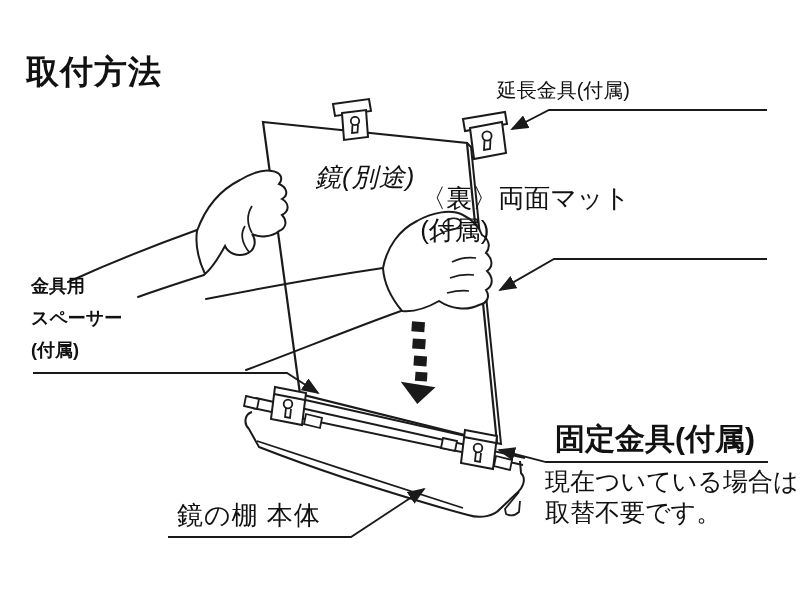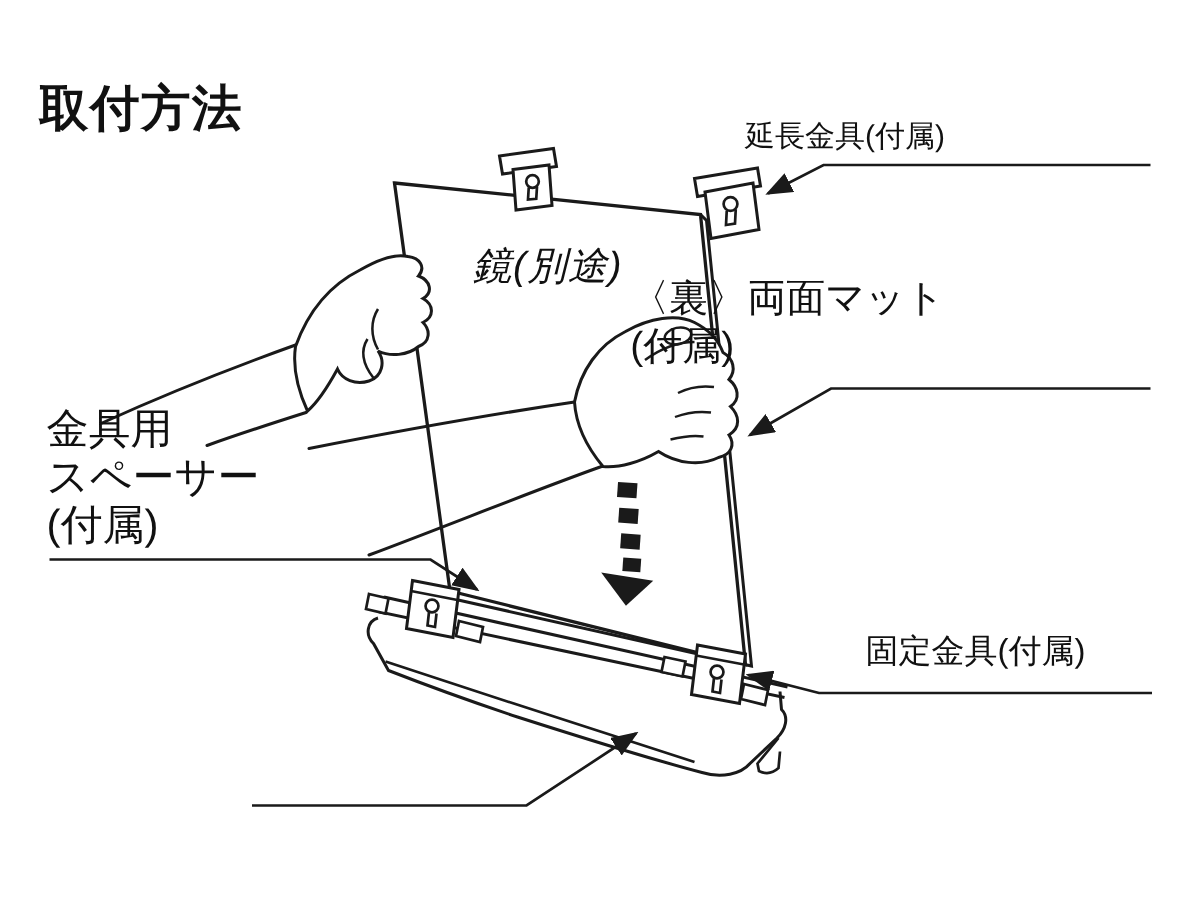--- a/index.html
+++ b/index.html
@@ -8,22 +8,22 @@
     font-family:"Liberation Sans","DejaVu Sans",sans-serif;
     color:#111111;
   }
   .stage{position:relative;width:660px;height:600px;background:#ffffff;}
   .stage svg{position:absolute;left:0;top:0;}
   .lbl{position:absolute;white-space:nowrap;color:#111;}
   .title{left:26px;top:50px;font-size:33px;font-weight:700;letter-spacing:1px;}
   .mirror-label{left:315px;top:160px;font-size:26px;letter-spacing:1px;font-style:italic;}
   .ext-label{right:30px;top:77px;font-size:20px;}
   .mat-label{right:30px;top:182px;font-size:26px;text-align:left;line-height:32px;}
-  .spacer-label{left:31px;top:270px;font-size:28px;line-height:32px;}
-  .fix-label{left:577px;top:419px;font-size:22px;}
+  .spacer-label{left:31px;top:270px;font-size:18px;line-height:32px;font-weight:bold;}
+  .fix-label{left:555px;top:419px;font-size:30px;font-weight:bold;}
   .fix-note{left:545px;top:466px;font-size:25px;line-height:31px;}
   .shelf-label{left:177px;top:498px;font-size:26px;letter-spacing:1px;}
 </style>
 </head>
 <body>
 
 <div class="stage">
 
   <svg width="800" height="600" viewBox="0 0 800 600">
     <defs>
@@ -129,15 +129,20 @@
   </div>
 
   <div class="lbl spacer-label">
     <div>金具用</div>
     <div>スペーサー</div>
     <div>(付属)</div>
   </div>
 
   <div class="lbl fix-label">固定金具(付属)</div>
 
+  <div class="lbl fix-note">
+    <div>現在ついている場合は</div>
+    <div>取替不要です。</div>
+  </div>
 
+  <div class="lbl shelf-label">鏡の棚 本体</div>
 
 </div>
 
 </body></html>

